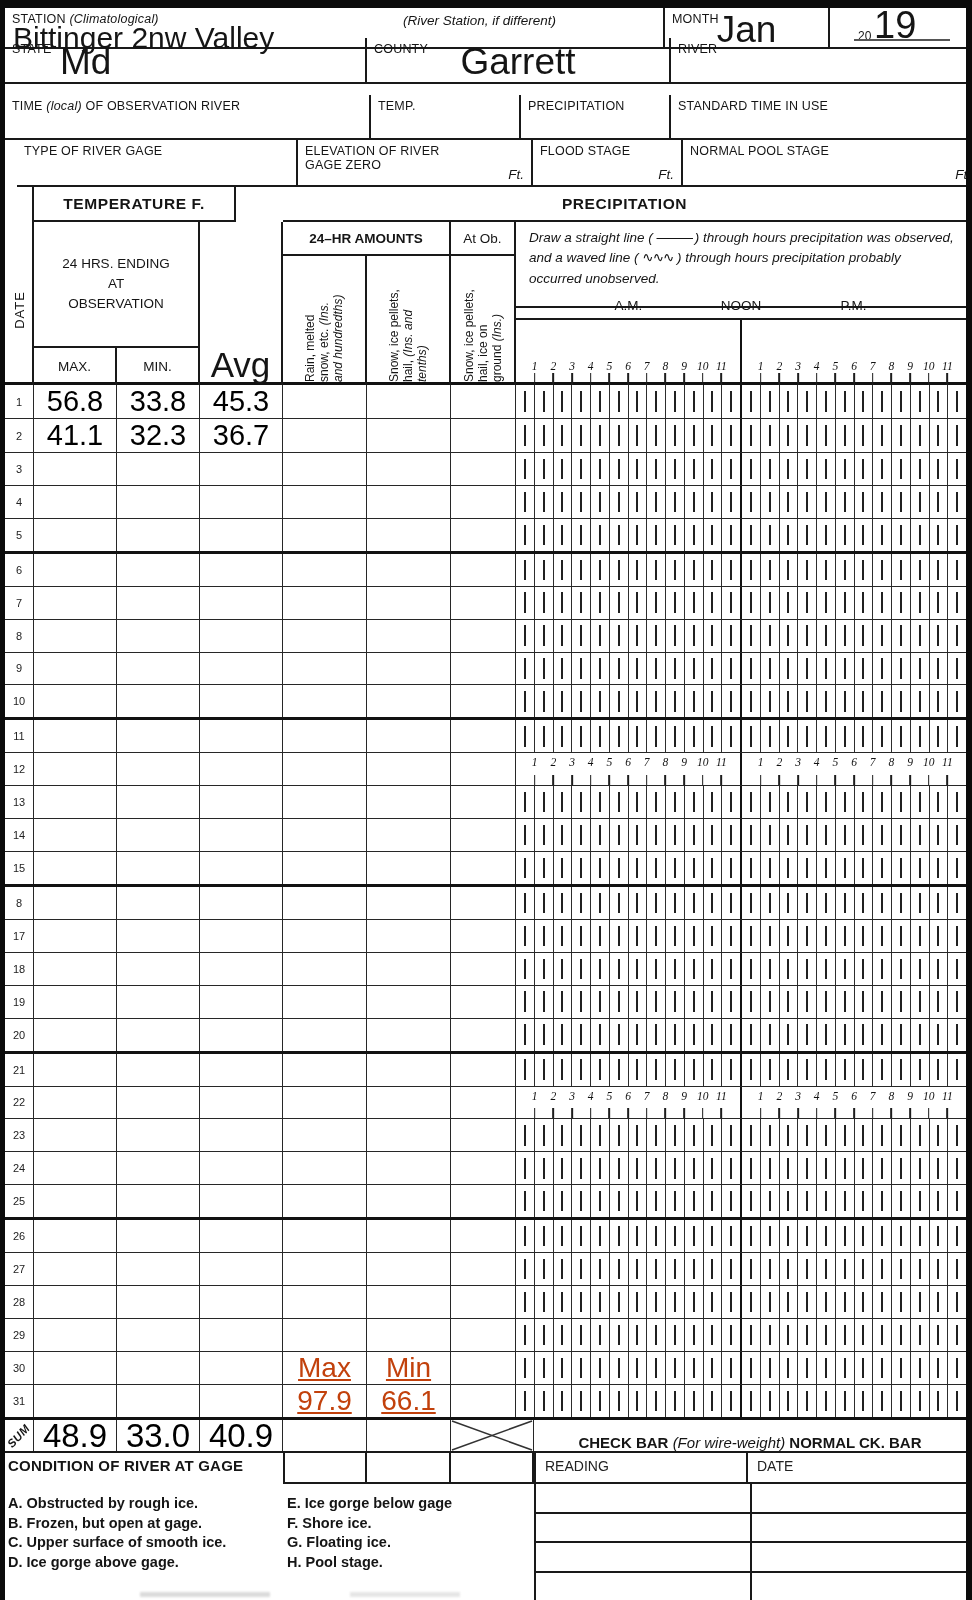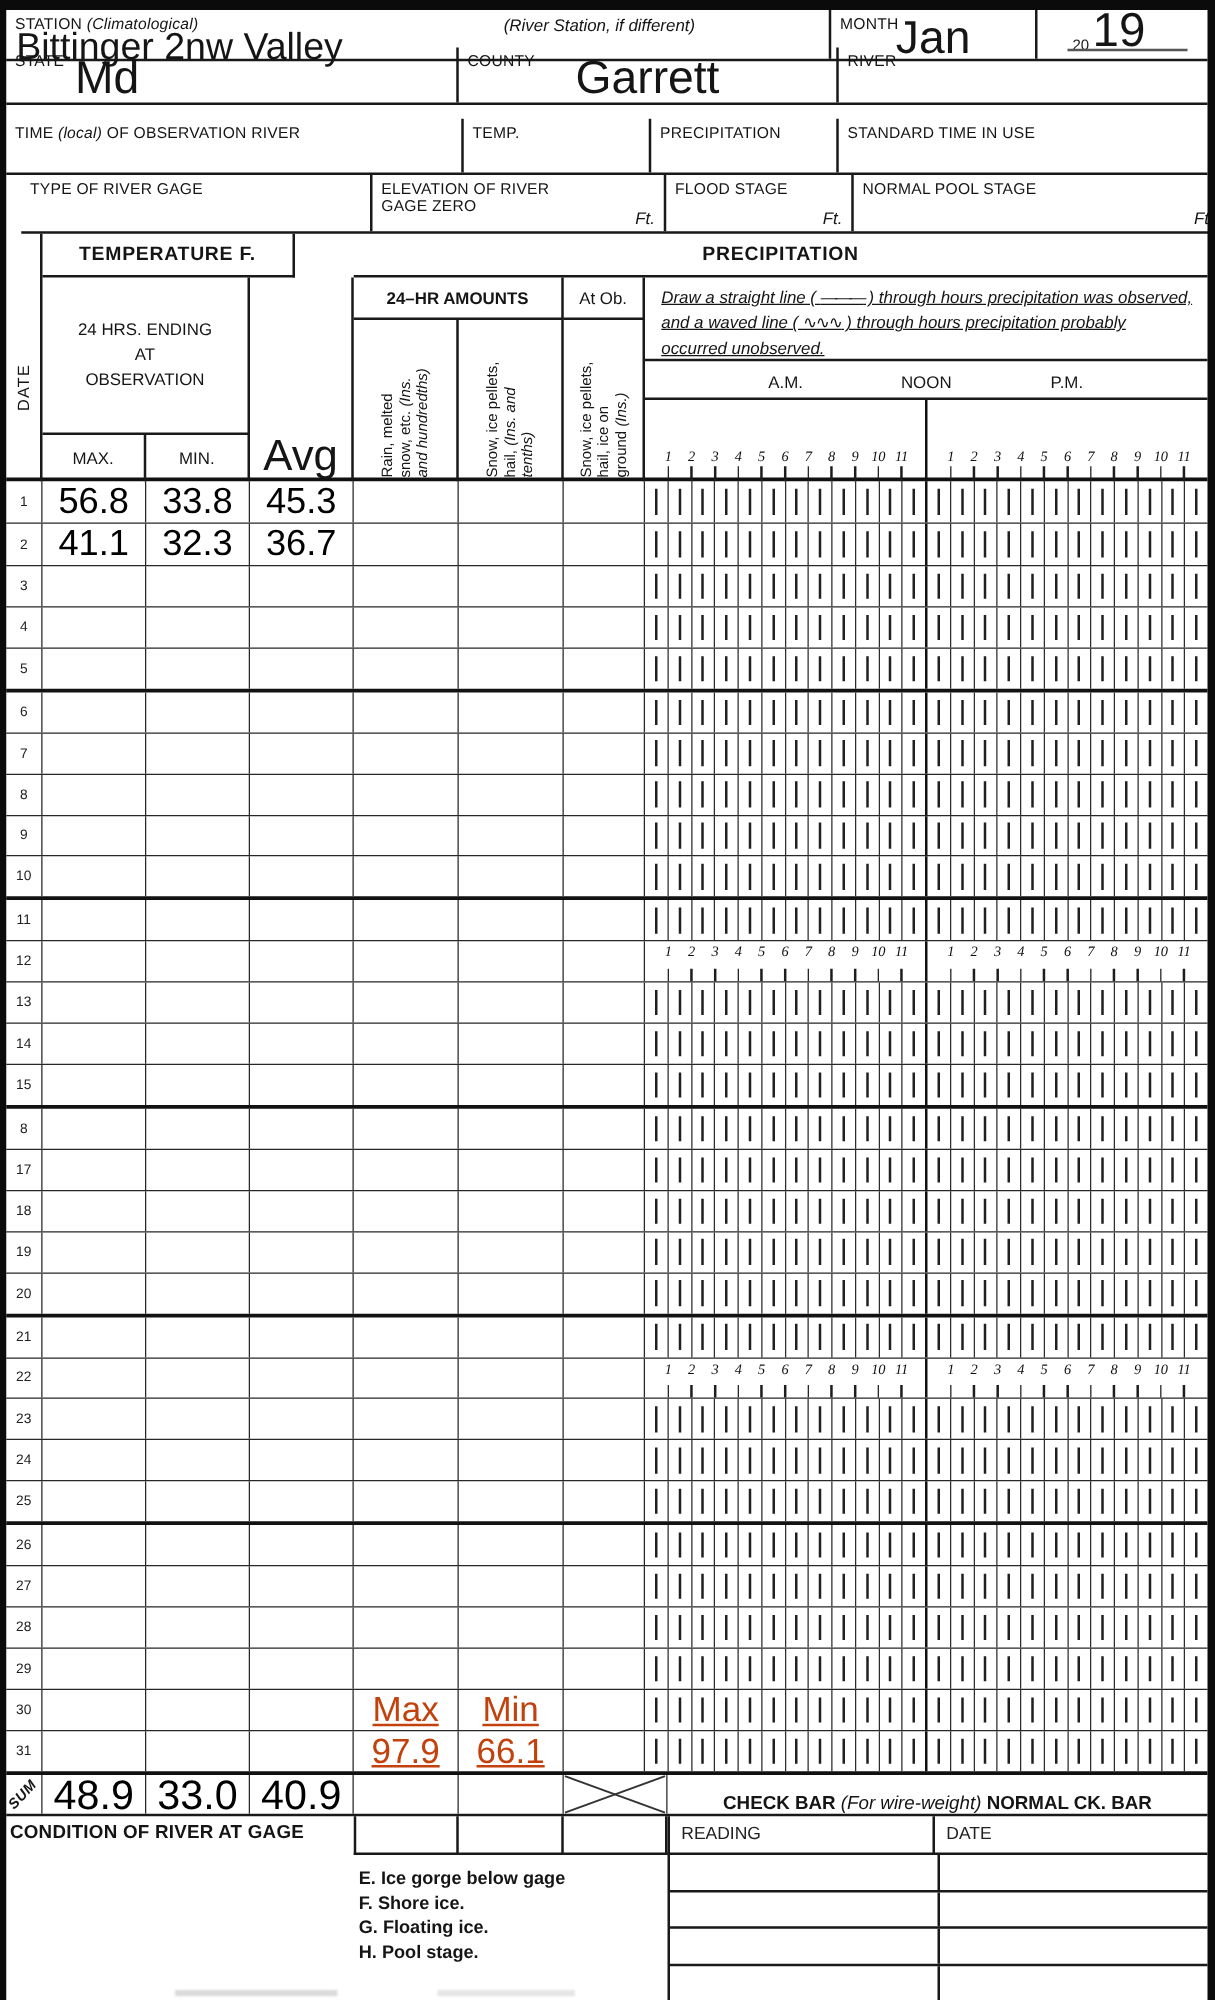--- a/index.html
+++ b/index.html
@@ -188,21 +188,21 @@
       <div class="vtext"><span>Snow, ice pellets,
 hail, </span><i>(Ins. and
 tenths)</i></div>
     </div>
     <div class="th-border-r" style="left:446px;top:69px;width:65px;height:129px;">
       <div class="vtext"><span>Snow, ice pellets,
 hail, ice on
 ground </span><i>(Ins.)</i></div>
     </div>
 
-    <div class="th-border-b" style="left:511px;top:35px;width:450px;height:67px;font-style:italic;font-size:13.5px;line-height:1.5;padding:6px 12px 0 13px;text-decoration:underline;">
+    <div class="th-border-b" style="left:511px;top:35px;width:450px;height:86px;font-style:italic;font-size:13.5px;line-height:1.5;padding:6px 12px 0 13px;">
       <span>Draw a straight line ( </span><span style="letter-spacing:-2px;">———</span><span> ) through hours precipitation was observed, and a waved line ( </span><span style="letter-spacing:-1px;">∿∿∿</span><span> ) through hours precipitation probably occurred unobserved.</span>
     </div>
     <div class="th-border-b" style="left:511px;top:106px;width:450px;height:27px;font-size:13.5px;">
       <span style="position:absolute;left:0;width:225px;text-align:center;top:5px;">A.M.</span>
       <span style="position:absolute;left:160px;width:130px;text-align:center;top:5px;">NOON</span>
       <span style="position:absolute;left:225px;width:225px;text-align:center;top:5px;">P.M.</span>
     </div>
     <div style="left:511px;top:133px;width:450px;height:65px;display:flex;" id="hours-header">
         <div class="half">
           <span class="hnum" style="left: 8.33333%; bottom: 13px;">1</span>
@@ -1510,20 +1510,26 @@
       <div class="flbl">DATE</div>
     </div>
     <div class="readrows" style="left:529px;top:31px;width:432px;height:116px;" id="readrows">
         <div class="rrow"></div>
         <div class="rrow"></div>
         <div class="rrow"></div>
         <div class="rrow"></div>
       </div>
 
     <div class="cond-title" style="left:3px;top:4px;">CONDITION OF RIVER AT GAGE</div>
+    <div class="cond-col" style="left:3px;top:41px;" id="cond-left">
+        <div>A. Obstructed by rough ice.</div>
+        <div>B. Frozen, but open at gage.</div>
+        <div>C. Upper surface of smooth ice.</div>
+        <div>D. Ice gorge above gage.</div>
+      </div>
     <div class="cond-col" style="left:282px;top:41px;" id="cond-right">
         <div>E. Ice gorge below gage</div>
         <div>F. Shore ice.</div>
         <div>G. Floating ice.</div>
         <div>H. Pool stage.</div>
       </div>
 
     <div class="smudge" style="left:135px;top:139px;width:130px;height:5px;"></div>
     <div class="smudge" style="left:345px;top:139px;width:110px;height:5px;opacity:.25;"></div>
   </div>

